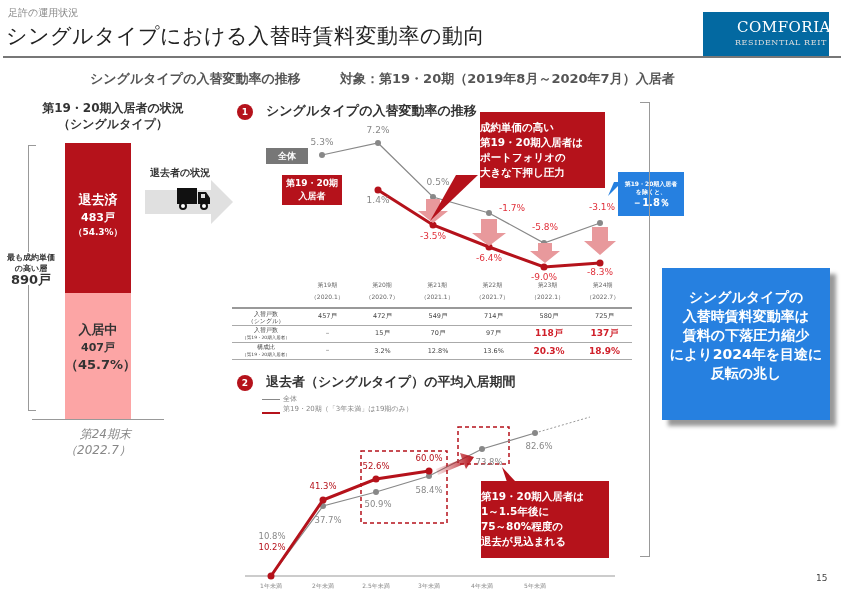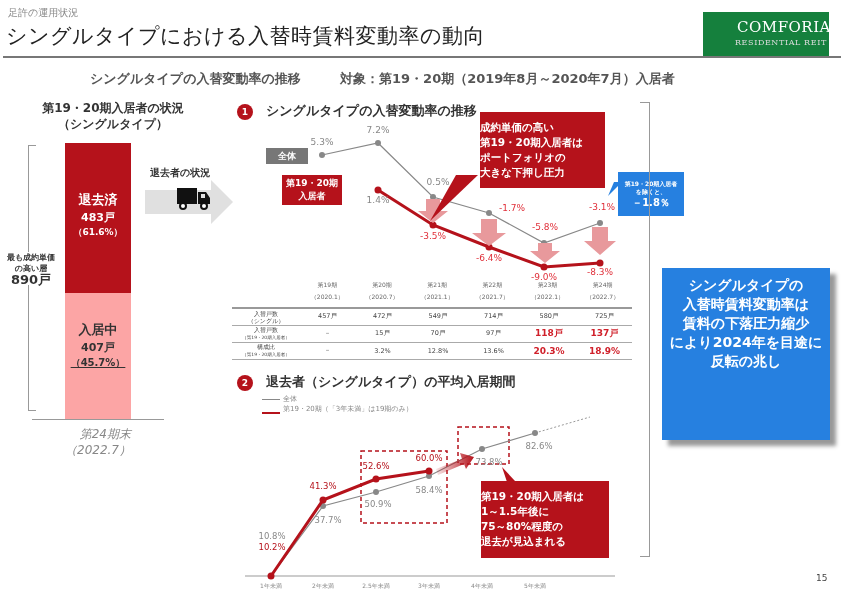--- a/index.html
+++ b/index.html
@@ -1,21 +1,21 @@
 <!DOCTYPE html>
 <html><head>
 <meta charset="utf-8">
 <style>
   * { box-sizing: border-box; margin: 0; padding: 0; }
   body { width: 848px; height: 592px; background: #ffffff; font-family: "DejaVu Sans", sans-serif; position: relative; overflow: hidden; color: #333; }
   .abs { position: absolute; }
   .breadcrumb { left: 8px; top: 6px; font-size: 10px; color: #888; }
   .page-title { left: 6px; top: 22px; font-size: 21px; color: #222; letter-spacing: 0.5px; }
   .title-rule { left: 3px; top: 56px; width: 838px; height: 2px; background: #777; }
-  .logo { left: 703px; top: 12px; width: 126px; height: 44px; background: #15803d; overflow: hidden; text-align: right; }
+  .logo { left: 703px; top: 12px; width: 126px; height: 44px; background: #0369a1; overflow: hidden; text-align: right; }
   .logo .arc { position: absolute; left: -14px; top: -6px; width: 50px; height: 60px; border-radius: 50%; border-left: 6px solid #bbb; }
   .logo .l1 { position: absolute; left: 34px; top: 6px; font-family: "DejaVu Serif", serif; color: #fff; font-size: 15px; letter-spacing: 0.5px; }
   .logo .l2 { position: absolute; left: 32px; top: 26px; font-family: "DejaVu Serif", serif; color: #ddd; font-size: 8px; letter-spacing: 0.6px; }
   .subtitle { top: 70px; left: 90px; font-size: 13px; font-weight: bold; color: #555; }
   .subtitle2 { top: 70px; left: 340px; font-size: 13px; font-weight: bold; color: #555; }
   .left-title { left: 18px; top: 100px; width: 190px; text-align: center; font-size: 12px; font-weight: bold; color: #333; line-height: 16px; }
   .bracket-left { left: 28px; top: 145px; width: 8px; height: 266px; border: 1px solid #999; border-right: none; }
   .left-label { left: 0px; top: 252px; width: 62px; text-align: center; font-size: 8px; font-weight: bold; color: #333; line-height: 11px; background: #fff; }
   .left-label .big { font-size: 13px; }
   .bar-red { left: 65px; top: 143px; width: 66px; height: 150px; background: #b5121b; color: #fff; text-align: center; }
@@ -63,26 +63,26 @@
 </div>
 <div class="abs bracket-left"></div>
 <div class="abs left-label">
   <div>最も成約単価</div>
   <div>の高い層</div>
   <div class="big">890戸</div>
 </div>
 <div class="abs bar-red">
   <div class="bar-txt" style="top:48px;font-size:13px;">退去済</div>
   <div class="bar-txt" style="top:67px;font-size:11px;">483戸</div>
-  <div class="bar-txt" style="top:83px;font-size:9px;">（61.6%）</div>
+  <div class="bar-txt" style="top:83px;font-size:9px;">（54.3%）</div>
 </div>
 <div class="abs bar-teal">
   <div class="bar-txt" style="top:28px;font-size:13px;">入居中</div>
   <div class="bar-txt" style="top:47px;font-size:11px;">407戸</div>
-  <div class="bar-txt" style="top:63px;font-size:10px;text-decoration:underline;">（45.7%）</div>
+  <div class="bar-txt" style="top:63px;font-size:13px;">（45.7%）</div>
 </div>
 <div class="abs bar-baseline"></div>
 <div class="abs bar-cap">
   <div>第24期末</div>
   <div>（2022.7）</div>
 </div>
 <div class="abs leave-label">退去者の状況</div>
 <div class="abs bigarrow">
   <svg width="88" height="44" viewBox="0 0 88 44">
     <polygon points="0,10 66,10 66,0 88,22 66,44 66,34 0,34" fill="#e0e0e0"></polygon>
@@ -315,21 +315,21 @@
 </svg>
 
 <div class="abs callout-red" style="left:481px;top:481px;width:128px;height:77px;padding-top:8px;">
   <div>第19・20期入居者は</div>
   <div>1～1.5年後に</div>
   <div>75～80%程度の</div>
   <div>退去が見込まれる</div>
 </div>
 
 <div class="abs bracket-right"></div>
-<div class="abs callout-blue" style="left:662px;top:268px;width:168px;height:172px;padding-top:8px;">
+<div class="abs callout-blue" style="left:662px;top:268px;width:168px;height:152px;padding-top:20px;">
   <div>シングルタイプの</div>
   <div>入替時賃料変動率は</div>
   <div>賃料の下落圧力縮少</div>
   <div>により2024年を目途に</div>
   <div>反転の兆し</div>
 </div>
 
 <div class="abs page-num">15</div>
 
 </body></html>

